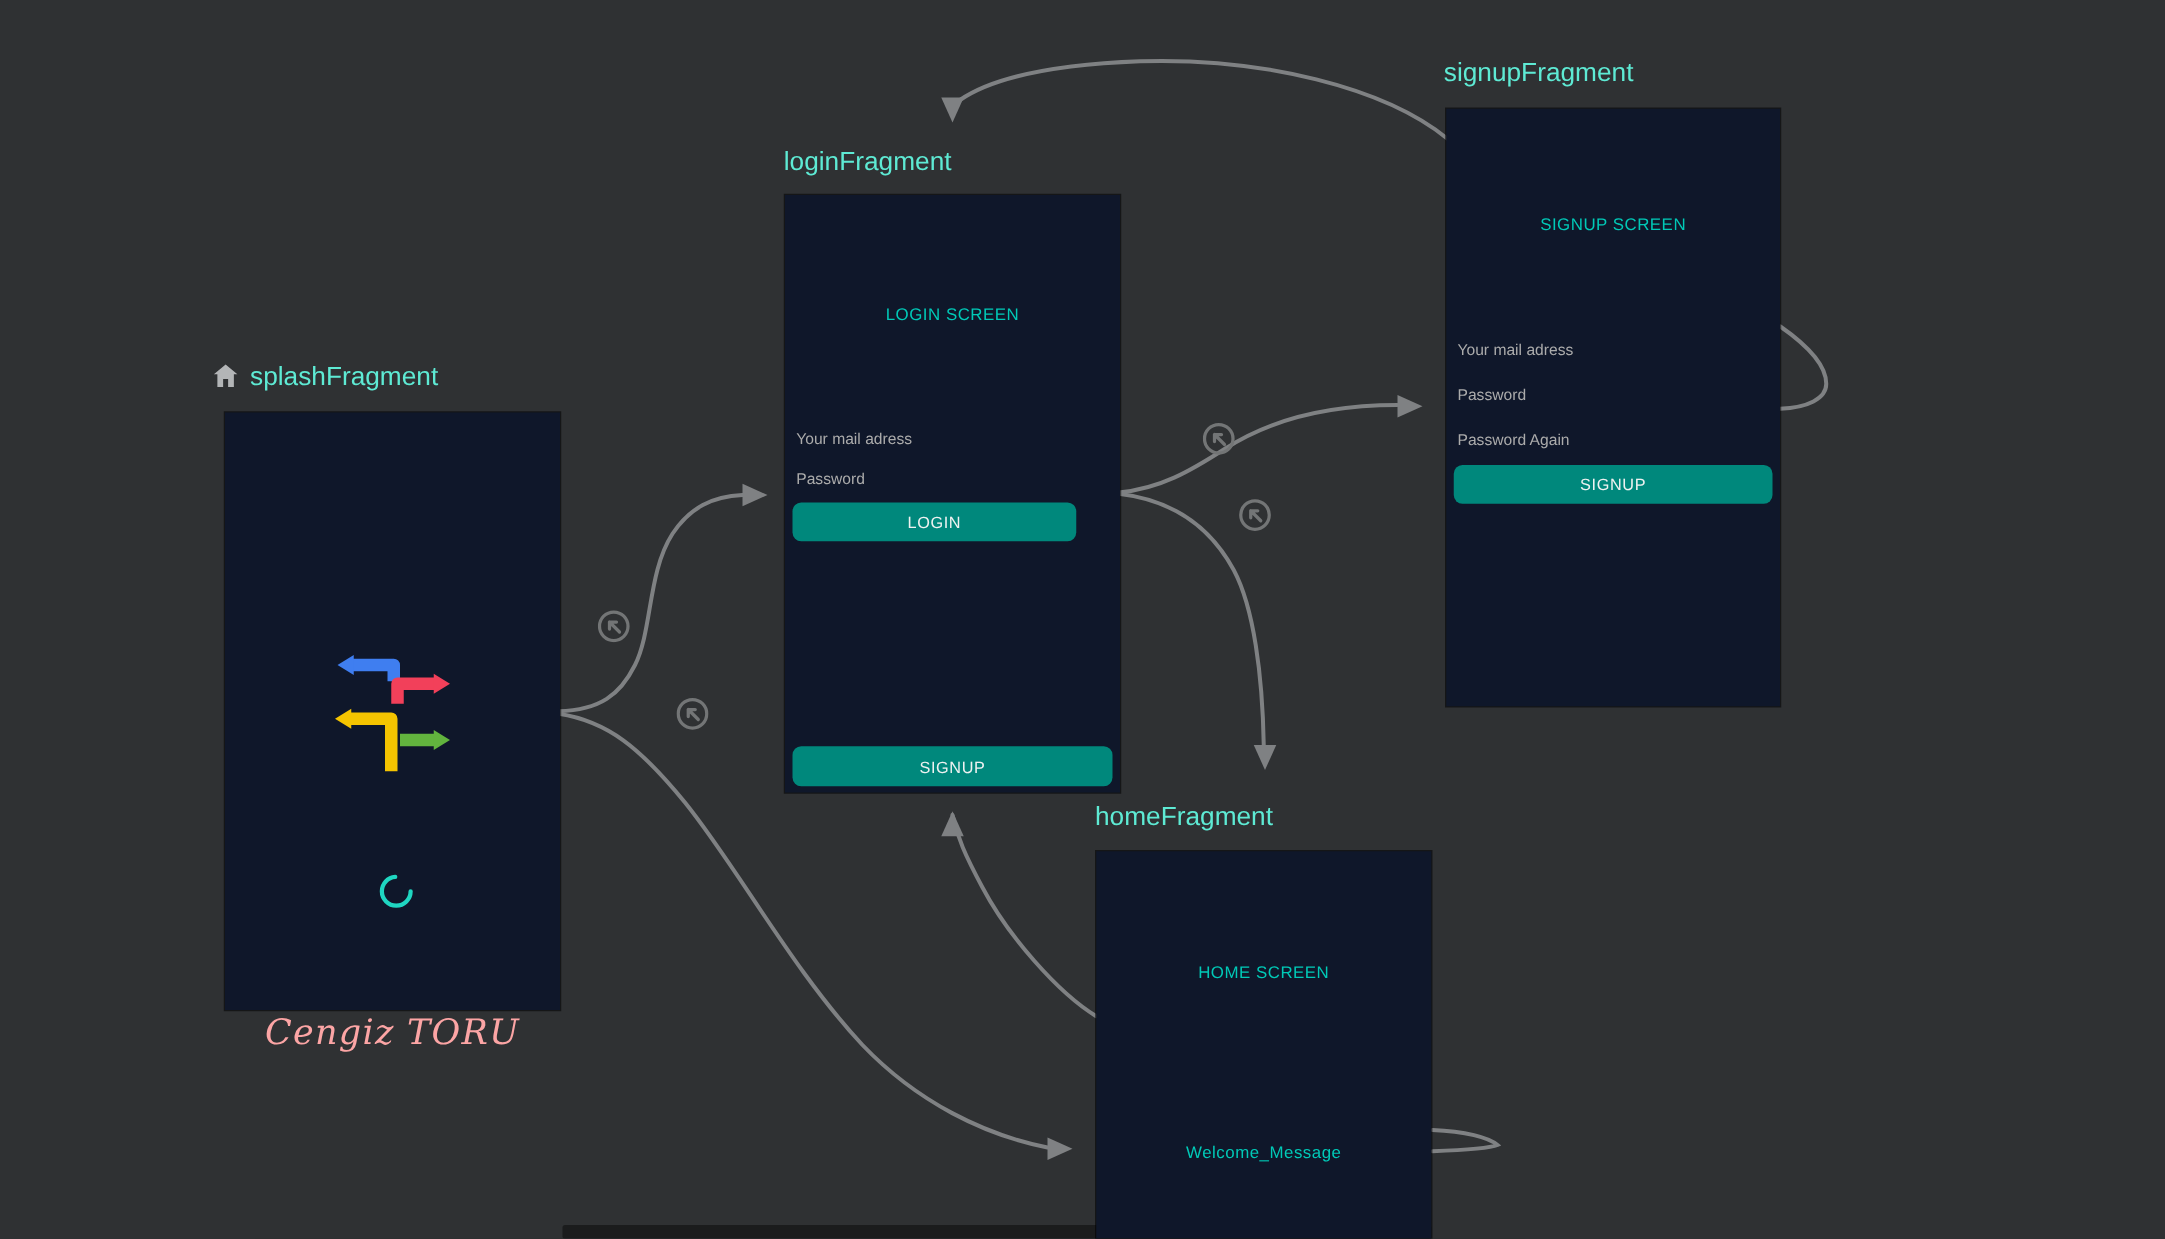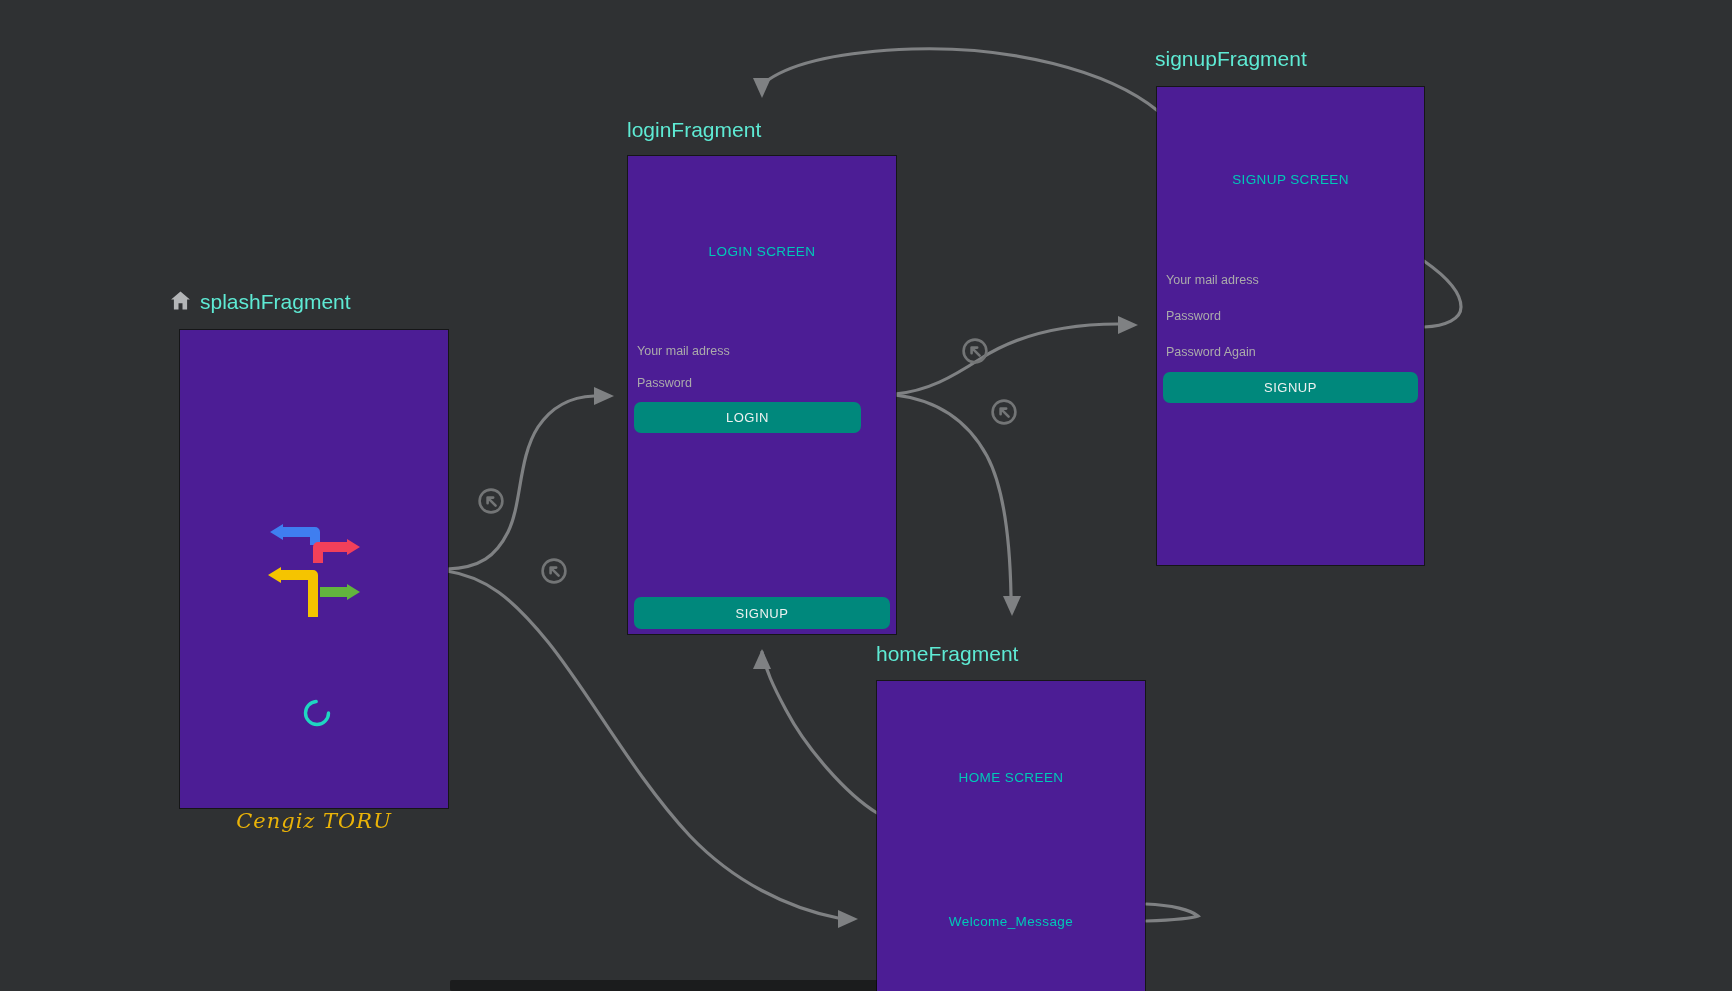--- a/index.html
+++ b/index.html
@@ -1,30 +1,30 @@
 <!DOCTYPE html>
 <html><head>
 <meta charset="utf-8">
 <style>
   html,body{margin:0;padding:0;background:#2f3133;}
   .canvas{position:relative;width:1732px;height:991px;overflow:hidden;
           background:#2f3133;font-family:"Liberation Sans",sans-serif;}
   svg.wires{position:absolute;left:0;top:0;z-index:1;}
   .frag-label{position:absolute;z-index:3;display:flex;align-items:flex-start;gap:7px;
               color:#5eead4;font-size:21px;line-height:26px;white-space:nowrap;}
-  .phone{position:absolute;z-index:2;background:#4c1d95;box-shadow:0 0 0 1px rgba(0,0,0,.55);}
+  .phone{position:absolute;z-index:2;background:#0f172a;box-shadow:0 0 0 1px rgba(0,0,0,.55);}
   .screen-title{position:absolute;left:0;width:100%;text-align:center;color:#00c9b7;
                 font-size:13.5px;letter-spacing:.4px;}
   .hint{position:absolute;color:#ababab;font-size:12.5px;white-space:nowrap;}
   .btn{position:absolute;background:#00887c;border:none;border-radius:7px;
        color:#eef2f1;font-family:"Liberation Sans",sans-serif;font-size:13px;
        letter-spacing:.5px;text-align:center;display:flex;align-items:center;justify-content:center;}
   .btn.small{font-size:9px;font-weight:bold;letter-spacing:.2px;}
-  .signature{position:absolute;z-index:2;text-align:center;color:#eab308;
-             font-family:"DejaVu Serif",cursive,serif;font-style:italic;font-size:21px;
+  .signature{position:absolute;z-index:2;text-align:center;color:#fca5a5;
+             font-family:"DejaVu Serif",cursive,serif;font-style:italic;font-size:28px;
              letter-spacing:1px;}
   .hscroll{position:absolute;z-index:0;background:#1b1c1d;border-radius:2px;}
 </style>
 </head>
 <body>
 
 <div class="canvas">
 
   <svg class="wires" width="1732" height="991" viewBox="0 0 1732 991">
     <defs>

